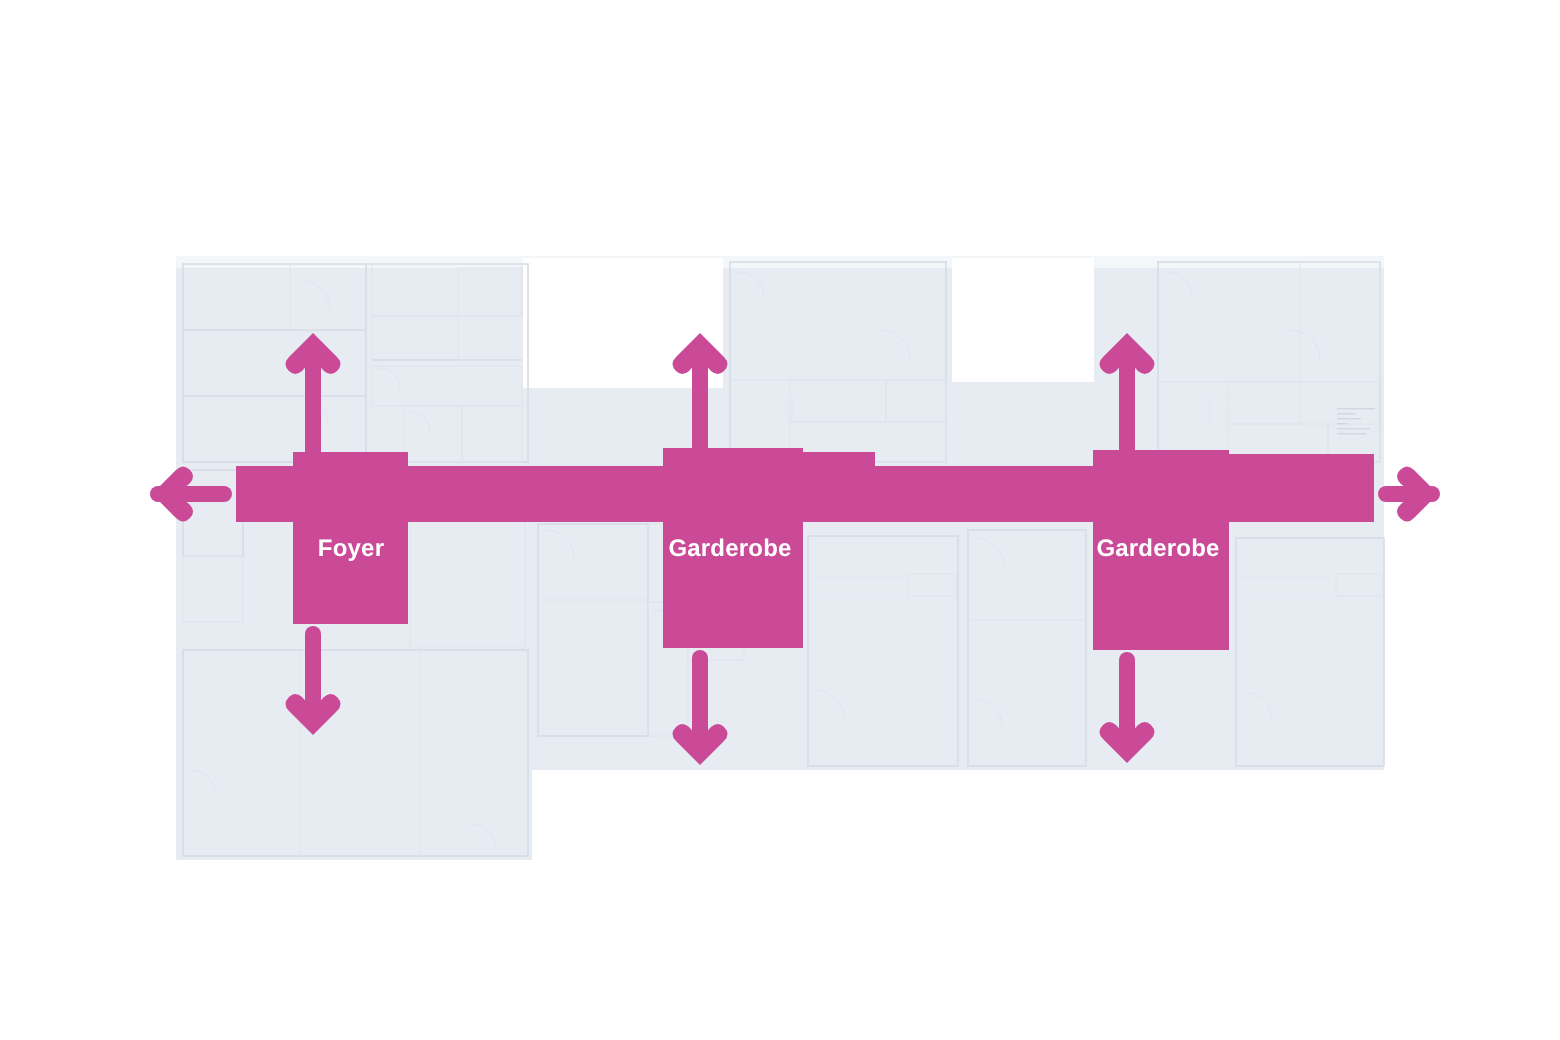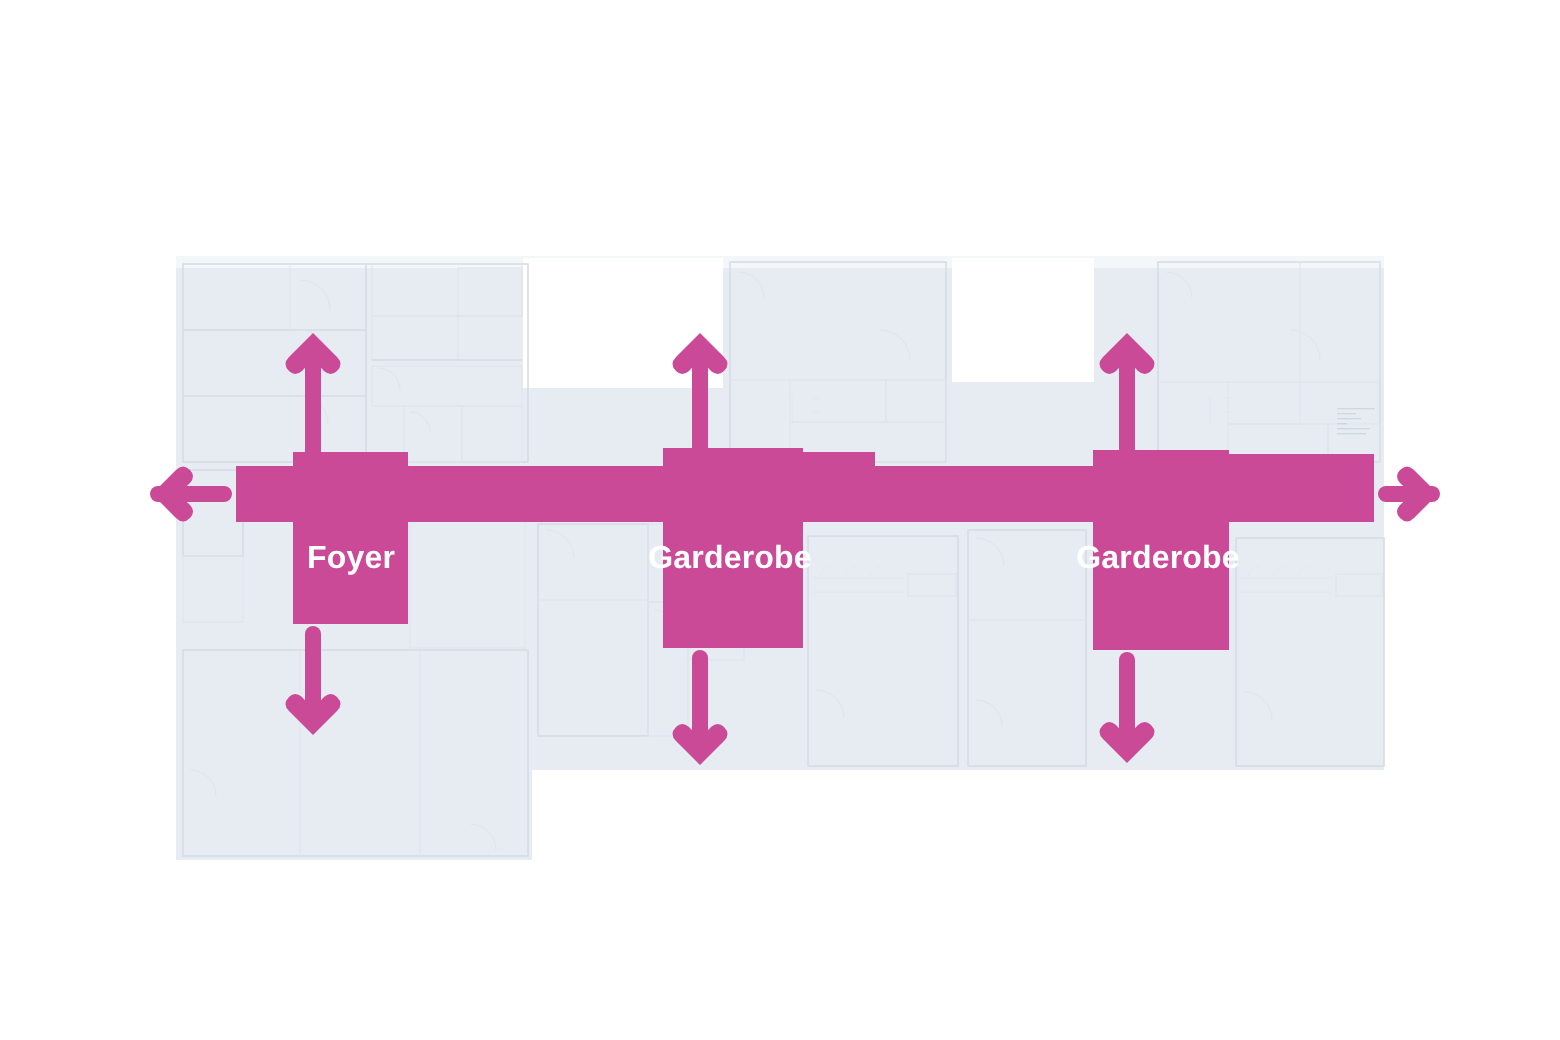--- a/index.html
+++ b/index.html
@@ -26,27 +26,26 @@
     left: 0;
     width: 1560px;
     height: 1040px;
     display: block;
   }
   .room-label {
     position: absolute;
     color: #ffffff;
     font-family: "Liberation Sans", sans-serif;
     font-weight: bold;
-    font-size: 32px;
+    font-size: 24px;
     letter-spacing: 0.2px;
     white-space: nowrap;
     transform: translate(-50%, -50%);
     pointer-events: none;
     text-rendering: geometricPrecision;
-    margin-top: 8px;
   }
 </style>
 </head>
 <body>
 
 <div id="stage">
 
   <svg id="plan-svg" viewBox="0 0 1560 1040" xmlns="http://www.w3.org/2000/svg">
     <defs>
       <style>

